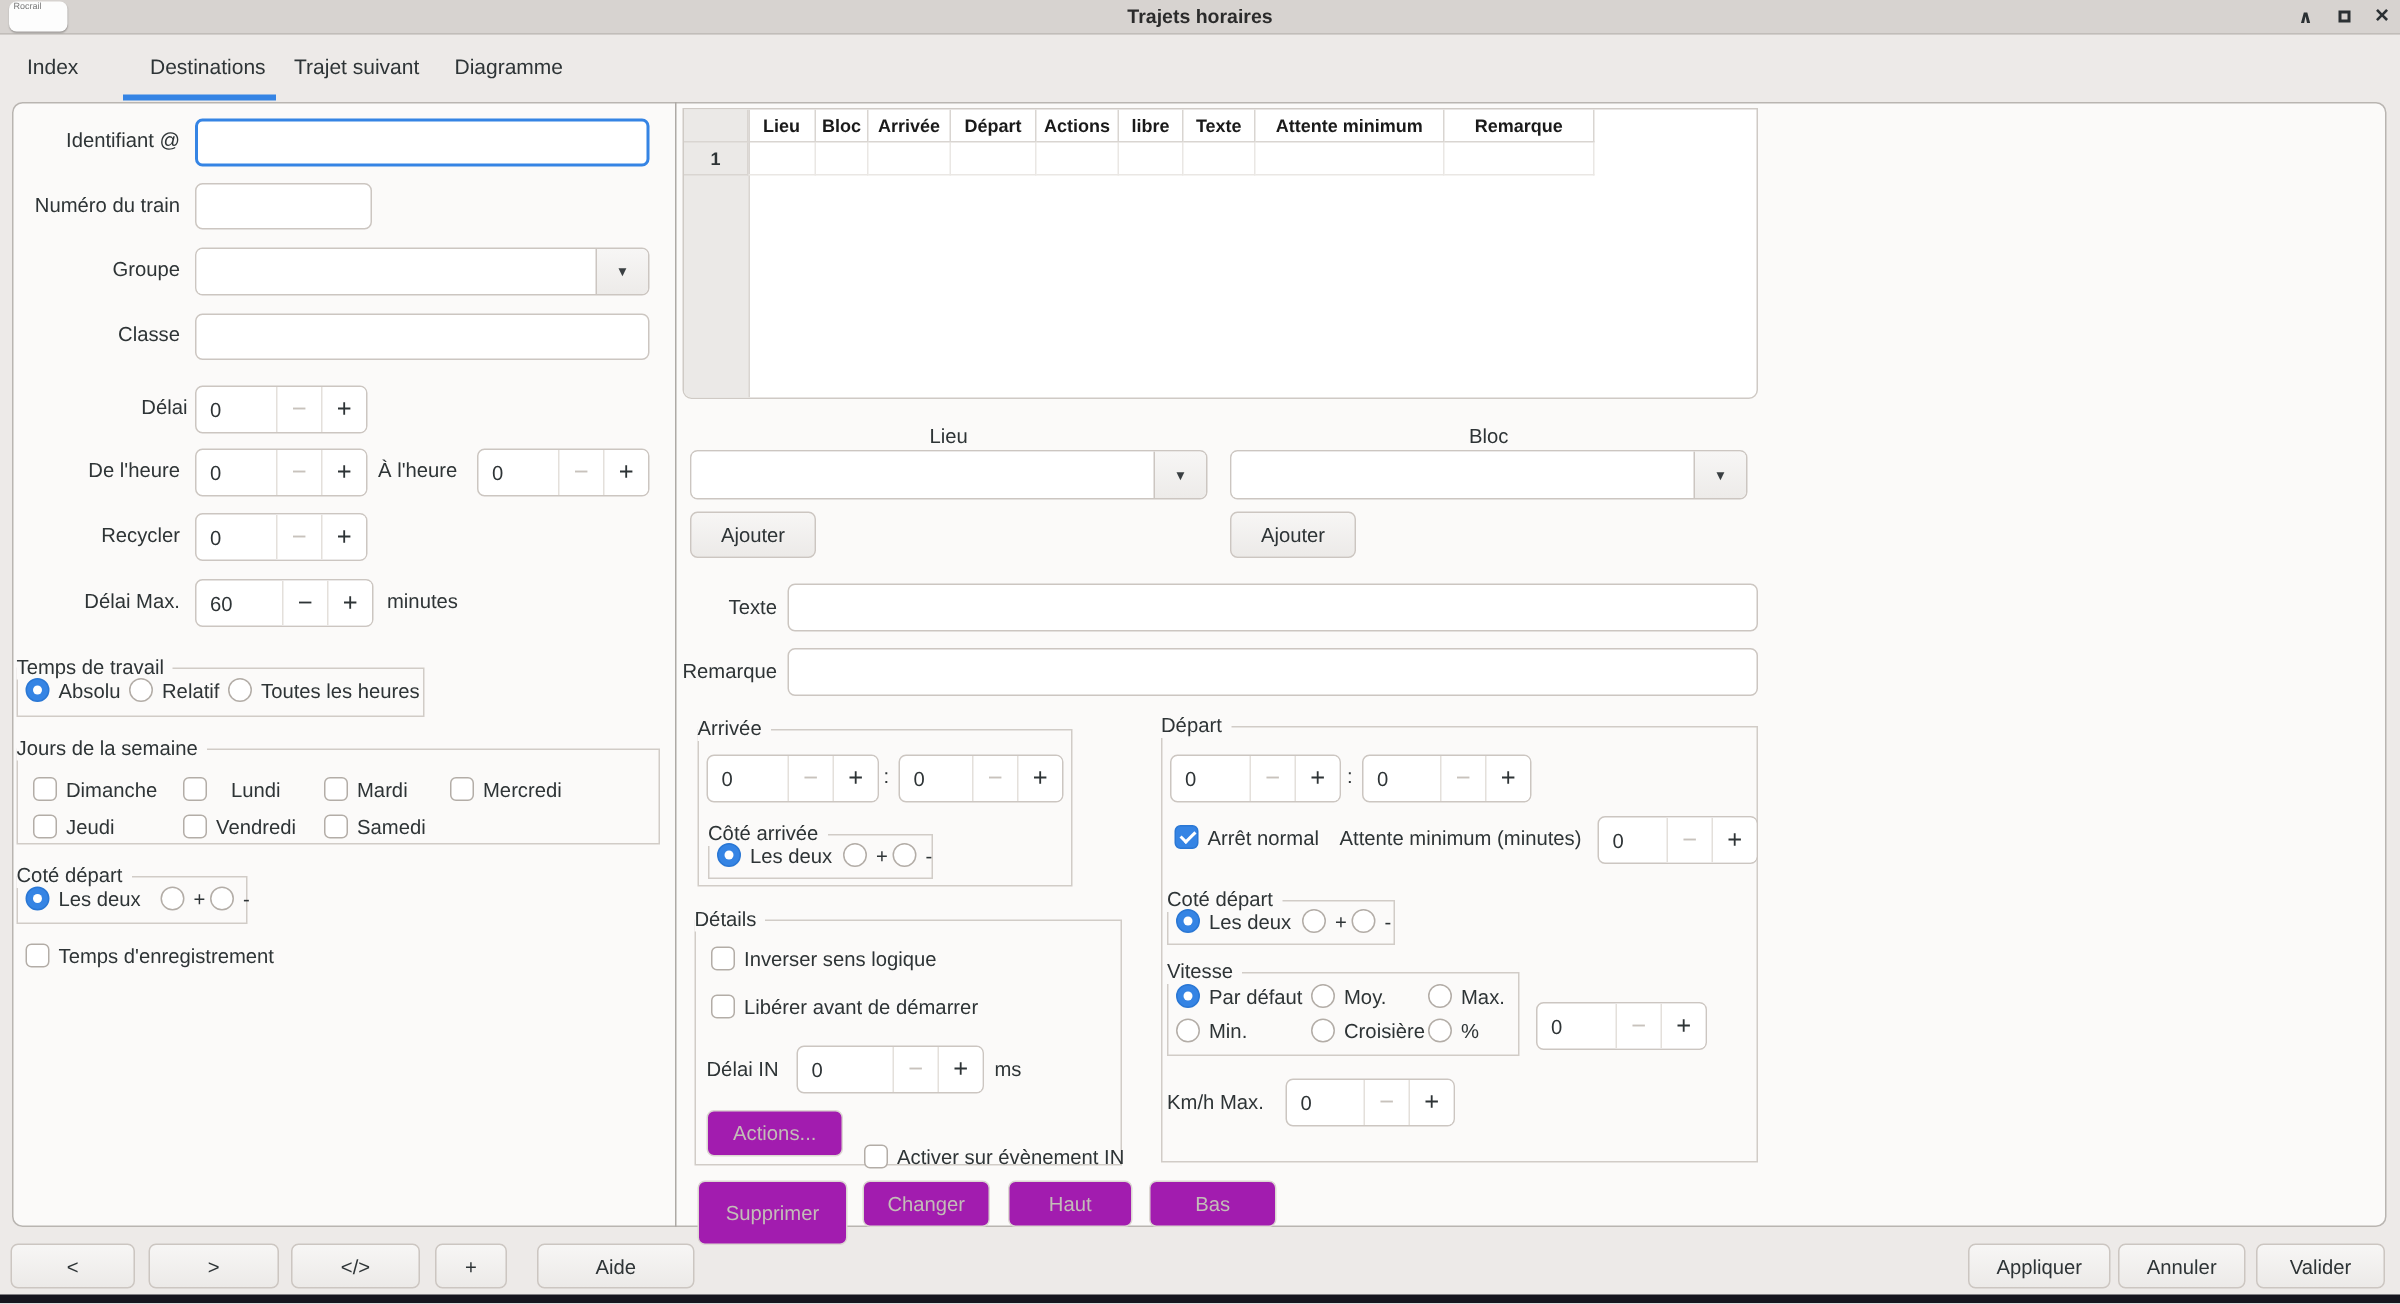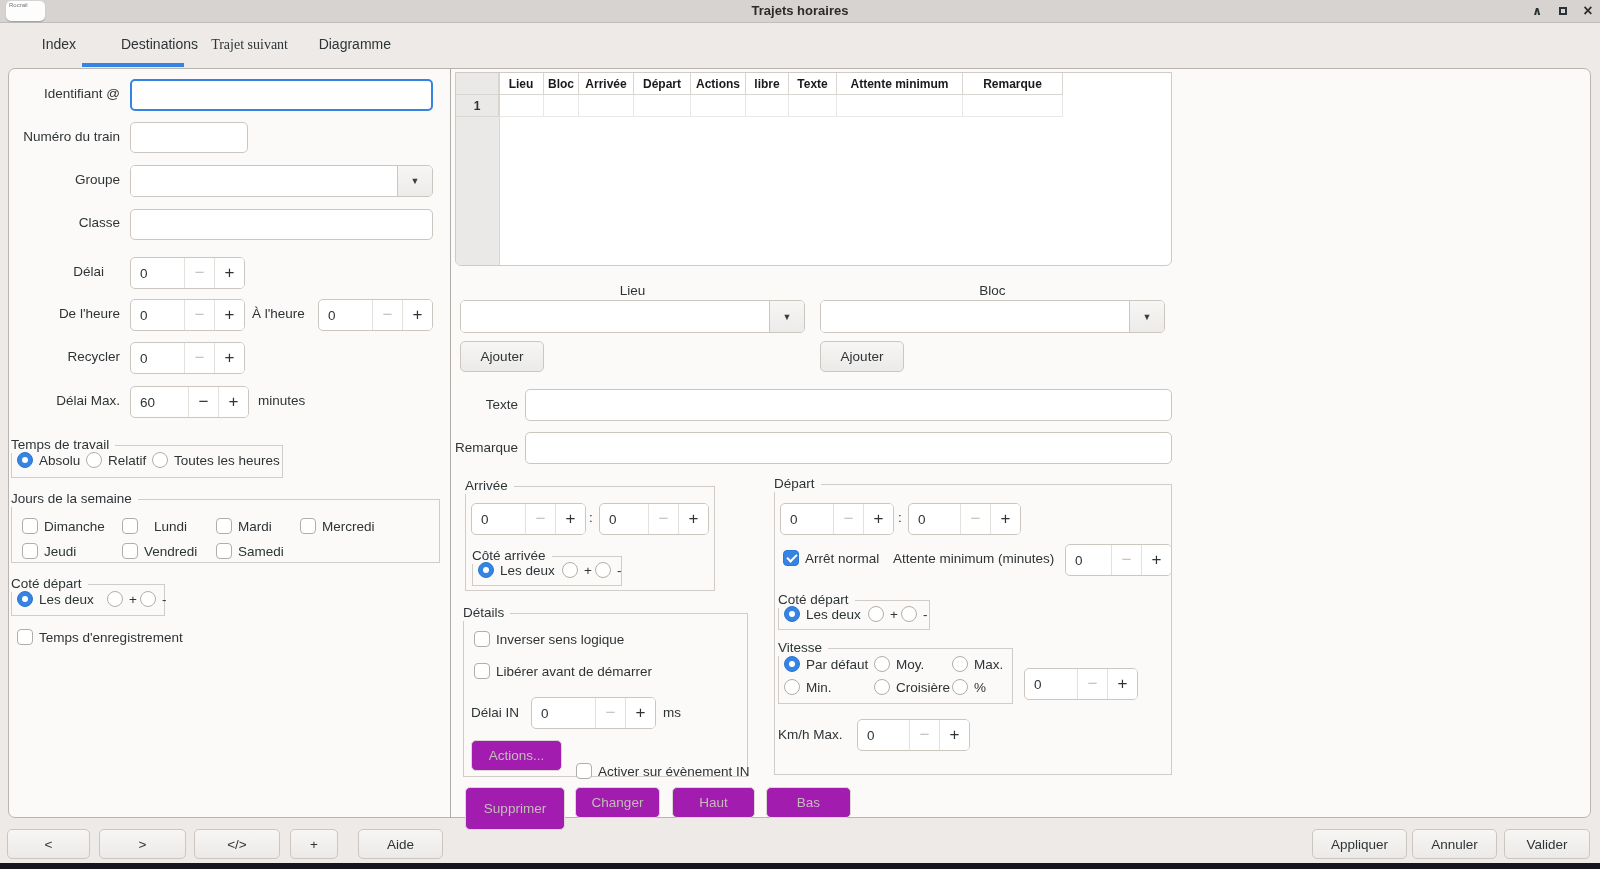--- a/index.html
+++ b/index.html
@@ -8,21 +8,21 @@
 
   
   .titlebar{position:absolute;left:0;top:0;width:1600px;height:22px;background:#d7d3d0;border-bottom:1px solid #c1bdb9;}
   .apptitle{position:absolute;left:0;top:3px;width:1600px;text-align:center;font-weight:bold;font-size:13px;color:#2b2b2b;}
   .appicon{position:absolute;left:6px;top:1px;width:36px;height:20px;background:#fdfdfd;border-radius:5px;
            box-shadow:0 1px 1px rgba(0,0,0,.25);overflow:hidden;font-size:6px;color:#777;padding-left:3px;line-height:9px;}
   .wctl{position:absolute;top:0;height:22px;display:flex;align-items:center;justify-content:center;
         font-weight:bold;color:#2b3033;}
 
   
-  .tab{position:absolute;top:22px;height:45px;line-height:45px;text-align:right;font-size:14px;color:#2e3436;}
+  .tab{position:absolute;top:22px;height:45px;line-height:45px;text-align:left;font-size:14px;color:#2e3436;}
   .tabline{position:absolute;background:#3584e4;}
 
   
   .panel{position:absolute;left:8px;top:68px;width:1583px;height:750px;background:#fbfaf9;
          border:1px solid #b9b5b1;border-radius:7px;box-sizing:border-box;}
   .vdivider{position:absolute;left:450px;top:68px;width:1px;height:750px;background:#aeaaa6;}
 
   
   .lbl{position:absolute;font-size:13.5px;color:#2e3436;line-height:16px;white-space:nowrap;}
   .r{text-align:right;}
@@ -79,21 +79,21 @@
     <div class="apptitle">Trajets horaires</div>
     <div class="wctl" style="left:1524px;width:26px;font-size:12px;">∧</div>
     <div class="wctl" style="left:1551px;width:24px;">
         <span class="sq"></span>
       </div>
     <div class="wctl" style="left:1576px;width:24px;font-size:16px;">×</div>
   </div>
 
   <div class="tab" style="left:18px;width:58px;">Index</div>
   <div class="tab" style="left:100px;width:98px;">Destinations</div>
-  <div class="tab" style="left:196px;width:92px;font-family:Liberation Serif, serif;">Trajet suivant</div>
+  <div class="tab" style="left:196px;width:92px;">Trajet suivant</div>
   <div class="tab" style="left:303px;width:88px;">Diagramme</div>
   <div class="tabline" style="left:82px;top:63px;width:102px;height:4px;"></div>
 
   <div class="panel"></div>
   <div class="vdivider"></div>
 
   <div class="lbl r" style="left:0;top:86px;width:120px;">Identifiant @</div>
   <input class="entry focused" style="left: 130px; top: 79px; width: 303px; height: 32px;" value="">
 
   <div class="lbl r" style="left:0;top:129px;width:120px;">Numéro du train</div>
@@ -103,21 +103,21 @@
   <div class="combo" style="left:130px;top:165px;width:303px;height:32px;">
     <input class="ce" value="" style="">
     <span class="cbtn">
         <span class="arrow">▼</span>
       </span>
   </div>
 
   <div class="lbl r" style="left:0;top:215px;width:120px;">Classe</div>
   <input class="entry" style="left: 130px; top: 209px; width: 303px; height: 31px;" value="">
 
-  <div class="lbl r" style="left:0;top:264px;width:104px;">Délai</div>
+  <div class="lbl r" style="left:0;top:264px;width:125px;">Délai</div>
   <div class="spin" style="left:130px;top:257px;width:115px;">
     <span class="sv">0</span>
     <span class="sb dim">−</span>
     <span class="sb">+</span>
   </div>
 
   <div class="lbl r" style="left:0;top:306px;width:120px;">De l'heure</div>
   <div class="spin" style="left:130px;top:299px;width:115px;">
     <span class="sv">0</span>
     <span class="sb dim">−</span>
@@ -391,19 +391,19 @@
 
   <div class="btn disabled" style="left:465px;top:787px;width:100px;height:43px;">Supprimer</div>
   <div class="btn disabled" style="left:575px;top:787px;width:85px;height:31px;">Changer</div>
   <div class="btn disabled" style="left:672px;top:787px;width:83px;height:31px;">Haut</div>
   <div class="btn disabled" style="left:766px;top:787px;width:85px;height:31px;">Bas</div>
 
   <div class="btn" style="left:7px;top:829px;width:83px;height:30px;">&lt;</div>
   <div class="btn" style="left:99px;top:829px;width:87px;height:30px;">&gt;</div>
   <div class="btn" style="left:194px;top:829px;width:86px;height:30px;">&lt;/&gt;</div>
   <div class="btn" style="left:290px;top:829px;width:48px;height:30px;">+</div>
-  <div class="btn" style="left:358px;top:829px;width:85px;height:30px;">Aide</div>
+  <div class="btn" style="left:358px;top:829px;width:105px;height:30px;">Aide</div>
   <div class="btn" style="left:1312px;top:829px;width:95px;height:30px;">Appliquer</div>
   <div class="btn" style="left:1412px;top:829px;width:85px;height:30px;">Annuler</div>
   <div class="btn" style="left:1504px;top:829px;width:86px;height:30px;">Valider</div>
 
   <div class="darkstrip"></div>
 </div>
 
 </body></html>

